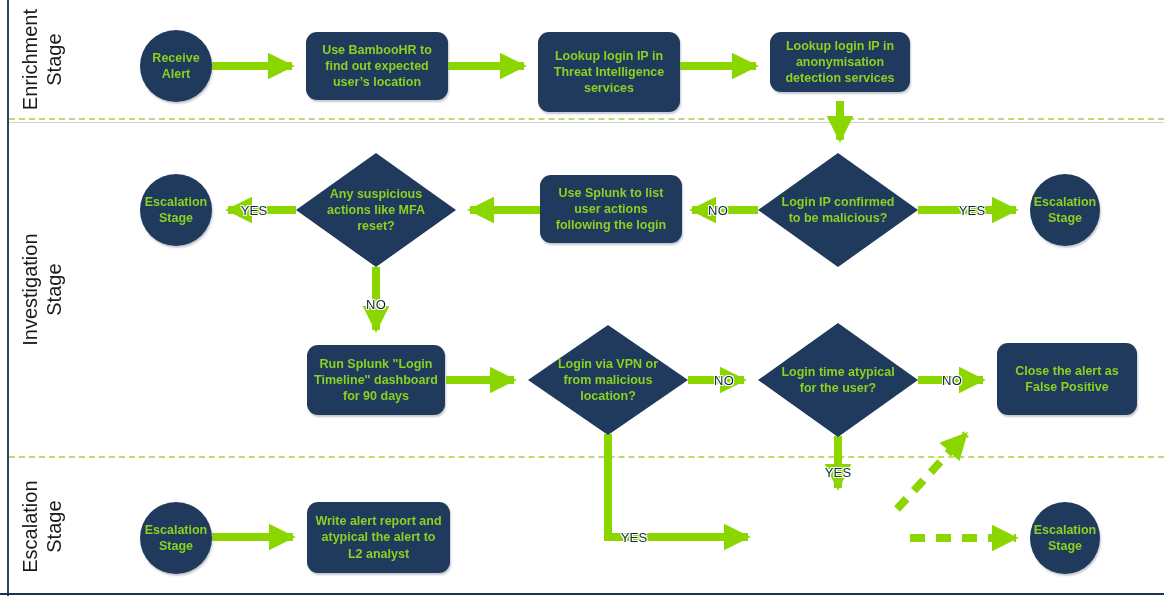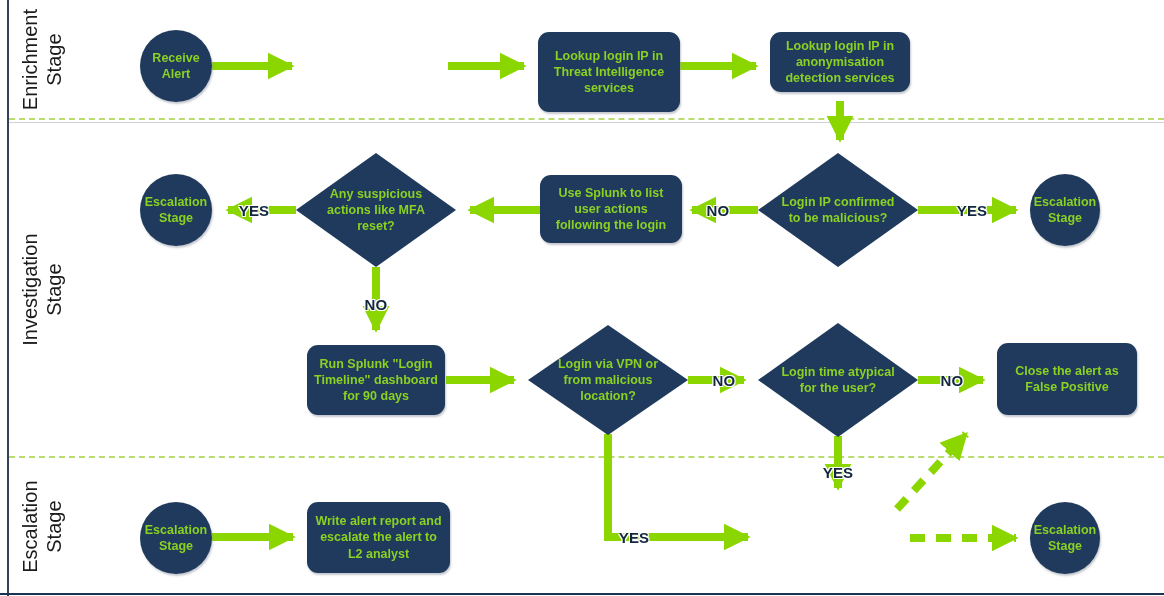--- a/index.html
+++ b/index.html
@@ -24,21 +24,21 @@
   .rect{background:#1f3a5c;border-radius:11px;font-size:12.5px;line-height:1.3;
     padding:4px 7px;box-shadow:1px 2px 2px rgba(150,155,165,.55);}
   .circle{background:#1f3a5c;border-radius:50%;font-size:12.5px;line-height:1.3;
     padding:4px;box-shadow:1px 2px 2px rgba(150,155,165,.55);}
   .diamond{background:#1f3a5c;font-size:12.5px;line-height:1.3;padding:0 16px;
     clip-path:polygon(50% 0,100% 50%,50% 100%,0 50%);}
   
   svg.edges{position:absolute;left:0;top:0;}
   
   .edge-label{
-    position:absolute;transform:translate(-50%,-50%);font-size:15px;font-weight:700;color:#12263f;
+    position:absolute;transform:translate(-50%,-50%);font-size:13px;font-weight:400;color:#12263f;
     letter-spacing:.2px;
     text-shadow:-1px -1px 0 #fff,1px -1px 0 #fff,-1px 1px 0 #fff,1px 1px 0 #fff,0 1px 0 #fff,0 -1px 0 #fff;
     text-align:center;
   }
 </style>
 </head>
 <body>
 
 <div class="canvas">
 
@@ -82,20 +82,23 @@
   <span class="edge-label" style="left:254px;top:210px">YES</span>
   <span class="edge-label" style="left:376px;top:304px">NO</span>
   <span class="edge-label" style="left:724px;top:380px">NO</span>
   <span class="edge-label" style="left:952px;top:380px">NO</span>
   <span class="edge-label" style="left:838px;top:472px">YES</span>
   <span class="edge-label" style="left:634px;top:537px">YES</span>
 
   <div class="node circle" style="left:140px;top:30px;width:72px;height:72px">
     <span>Receive Alert</span>
   </div>
+  <div class="node rect" style="left:306px;top:32px;width:142px;height:68px">
+    <span>Use BambooHR to find out expected user’s location</span>
+  </div>
   <div class="node rect" style="left:538px;top:32px;width:142px;height:80px">
     <span>Lookup login IP in Threat Intelligence services</span>
   </div>
   <div class="node rect" style="left:770px;top:32px;width:140px;height:60px">
     <span>Lookup login IP in anonymisation detection services</span>
   </div>
 
   <div class="node diamond" style="left:758px;top:153px;width:160px;height:114px">
     <span>Login IP confirmed to be malicious?</span>
   </div>
@@ -121,21 +124,21 @@
     <span>Login time atypical for the user?</span>
   </div>
   <div class="node rect" style="left:997px;top:343px;width:140px;height:72px">
     <span>Close the alert as False Positive</span>
   </div>
 
   <div class="node circle" style="left:140px;top:502px;width:72px;height:72px">
     <span>Escalation Stage</span>
   </div>
   <div class="node rect" style="left:307px;top:502px;width:143px;height:71px">
-    <span>Write alert report and escalate the alert to L2 analyst</span>
+    <span>Write alert report and atypical the alert to L2 analyst</span>
   </div>
   <div class="node circle" style="left:1030px;top:502px;width:70px;height:72px">
     <span>Escalation Stage</span>
   </div>
 
   <div class="border-left"></div>
   <div class="border-bottom"></div>
 </div>
 
 </body></html>

